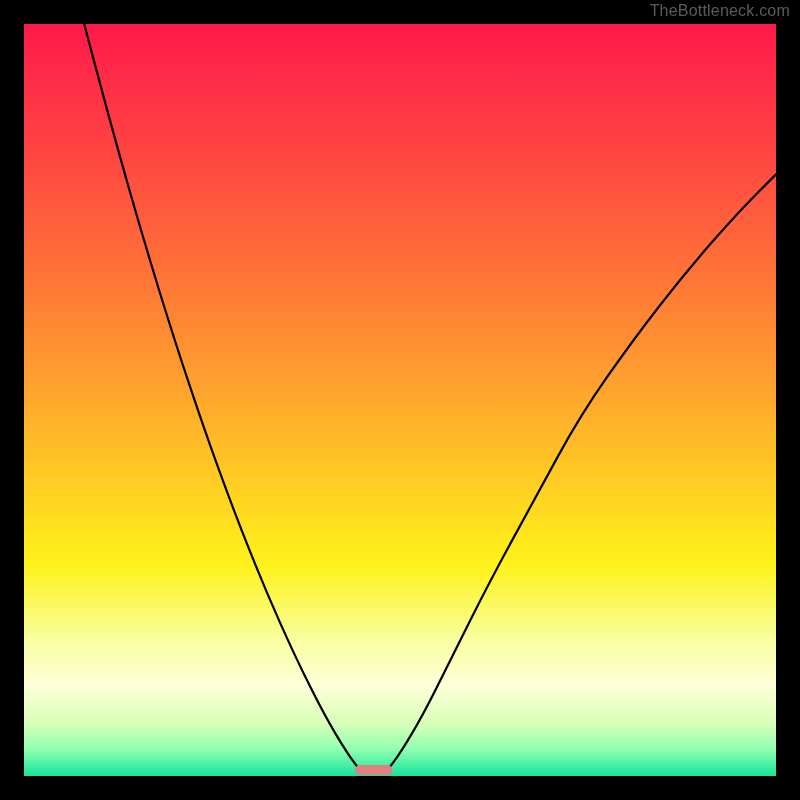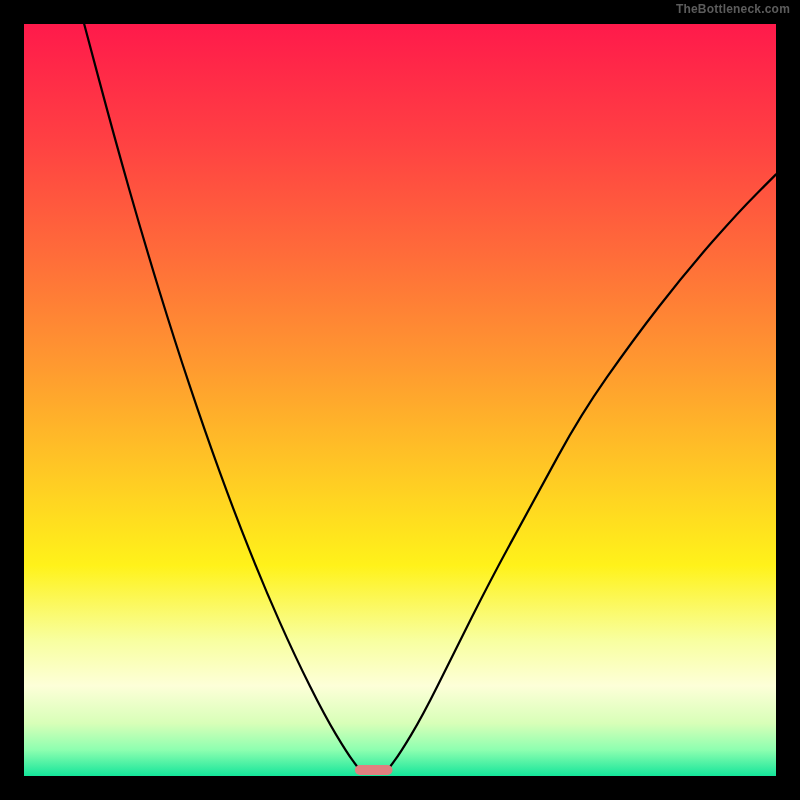--- a/index.html
+++ b/index.html
@@ -25,22 +25,22 @@
     left: 0;
     top: 0;
     width: 752px;
     height: 752px;
   }
   .watermark {
     position: absolute;
     top: 2px;
     right: 10px;
     color: #5c5c5c;
-    font-size: 12px;
-    font-weight: 700;
+    font-size: 16px;
+    font-weight: 400;
     letter-spacing: 0.2px;
   }
   svg { display: block; }
 </style>
 </head>
 <body>
 
 <div class="frame">
   <svg class="plot-area" viewBox="0 0 752 752" preserveAspectRatio="none">
     <defs>

